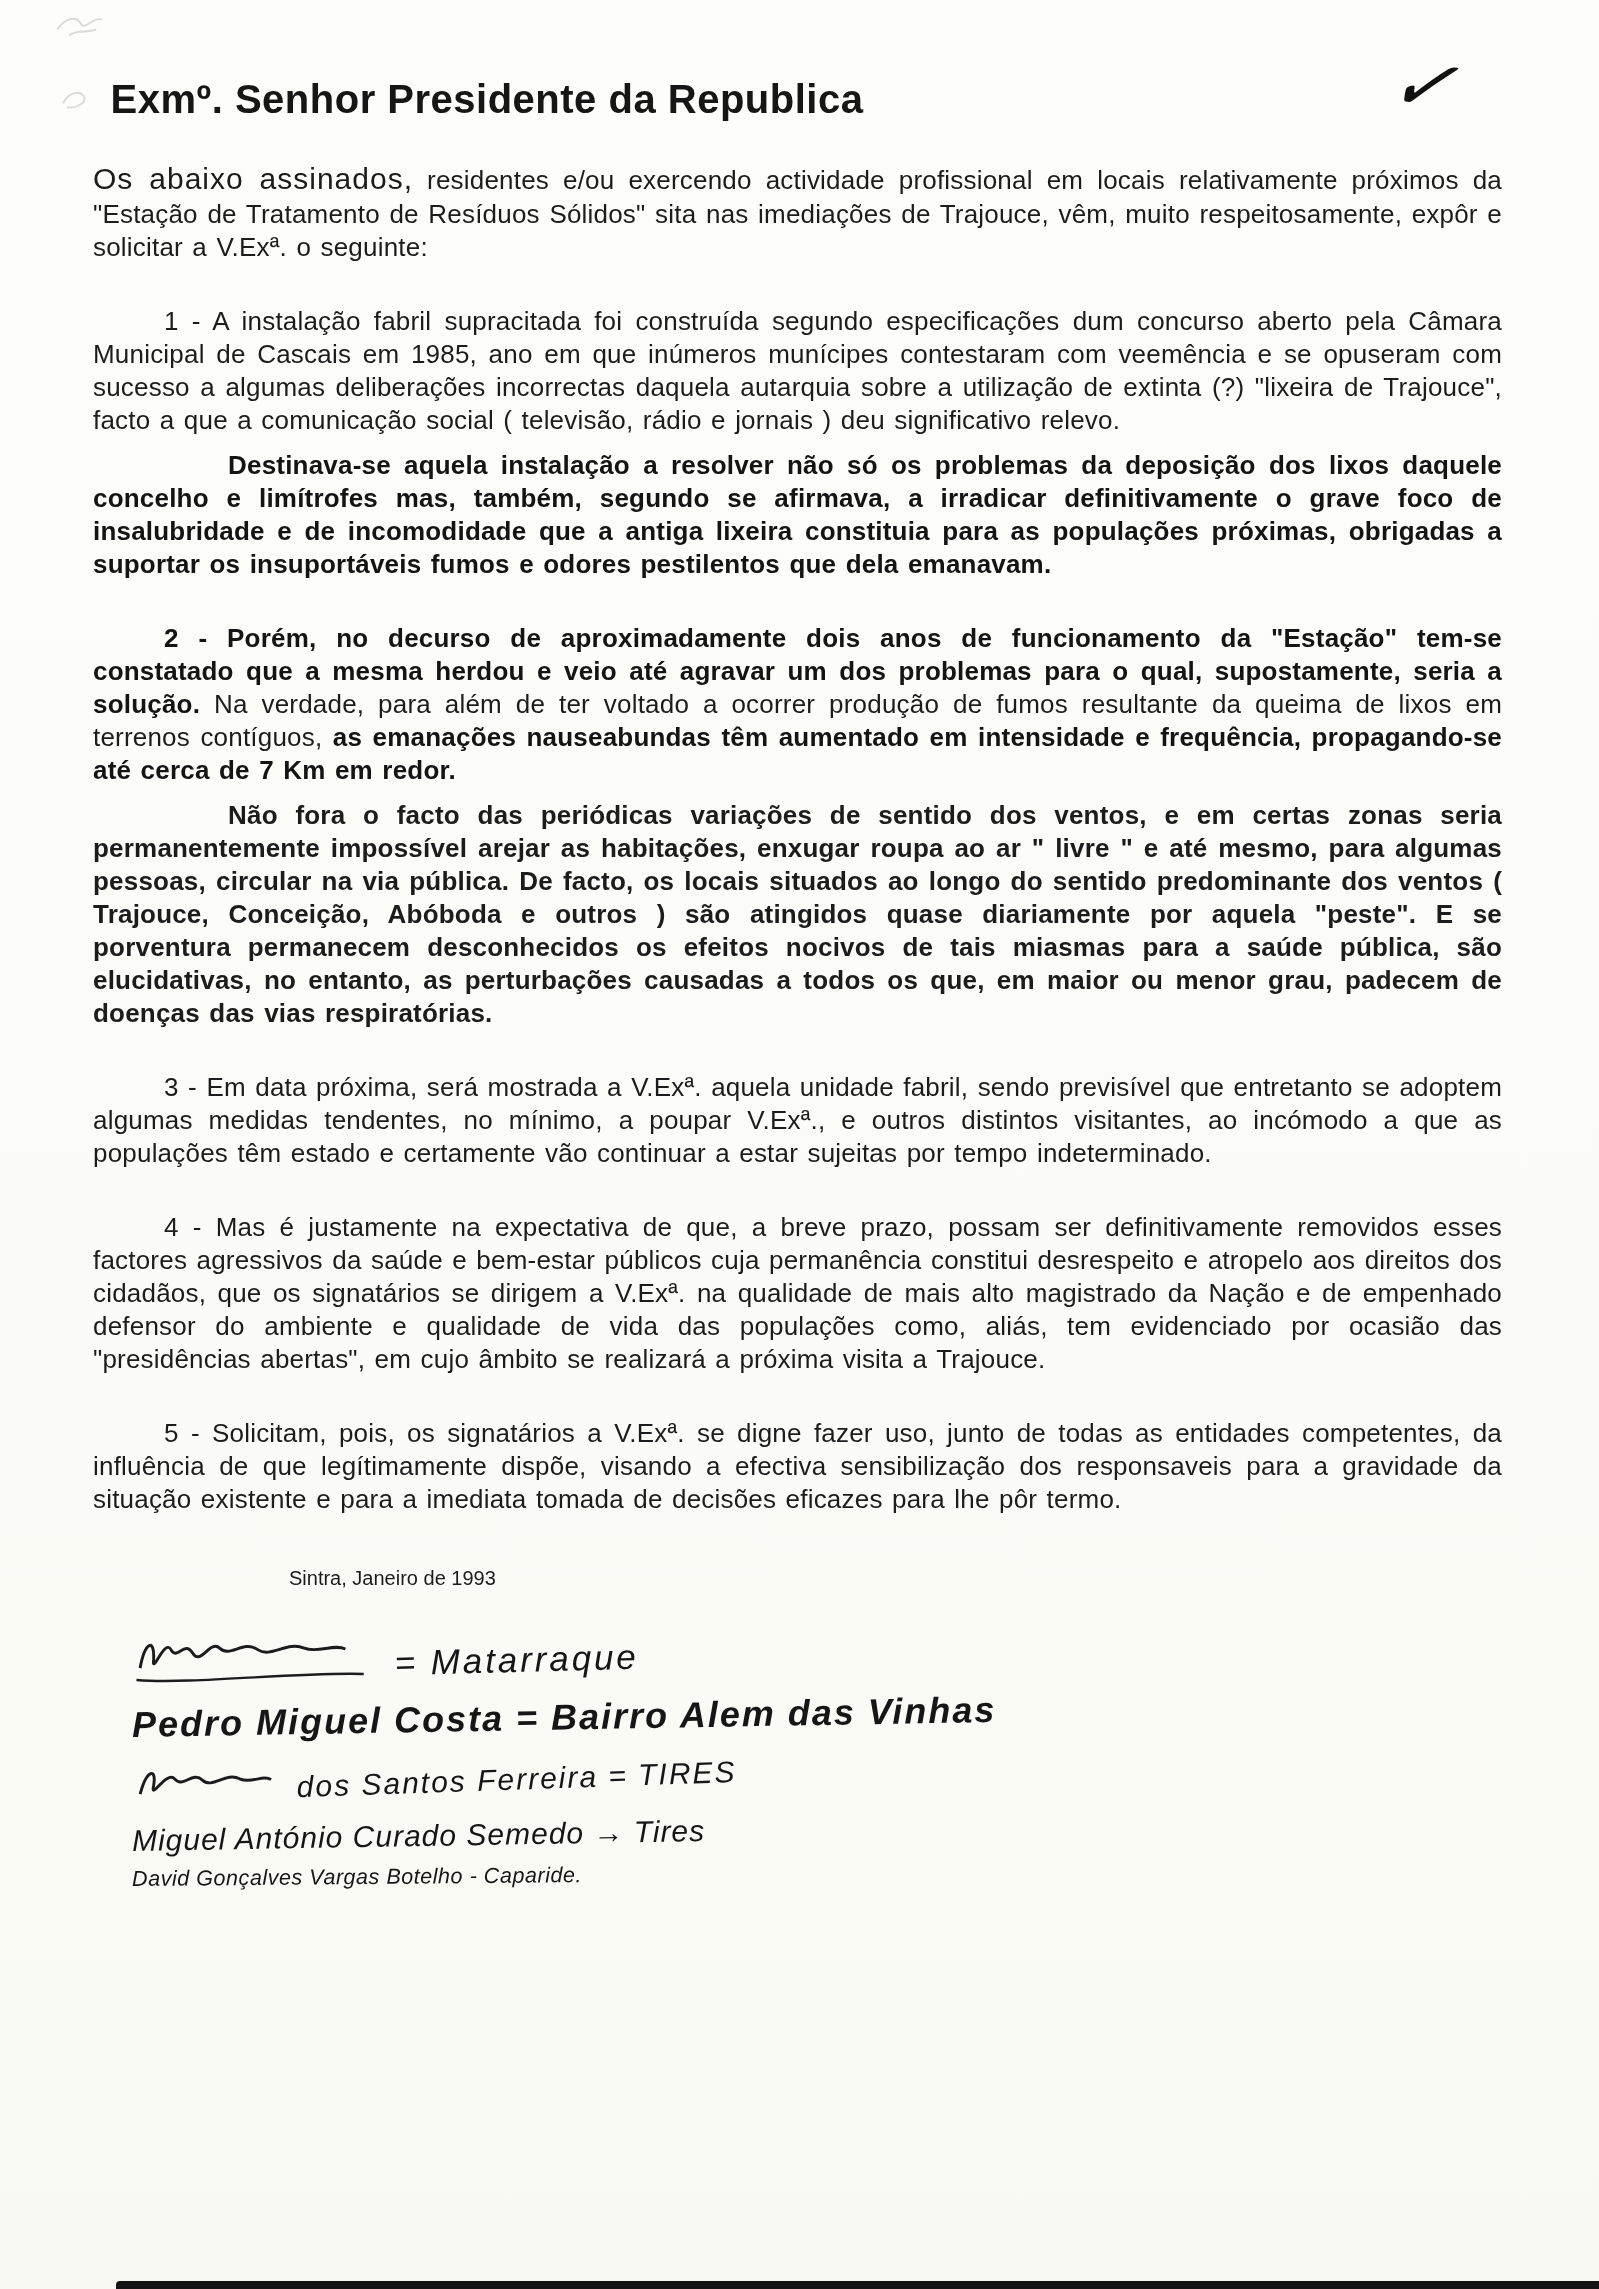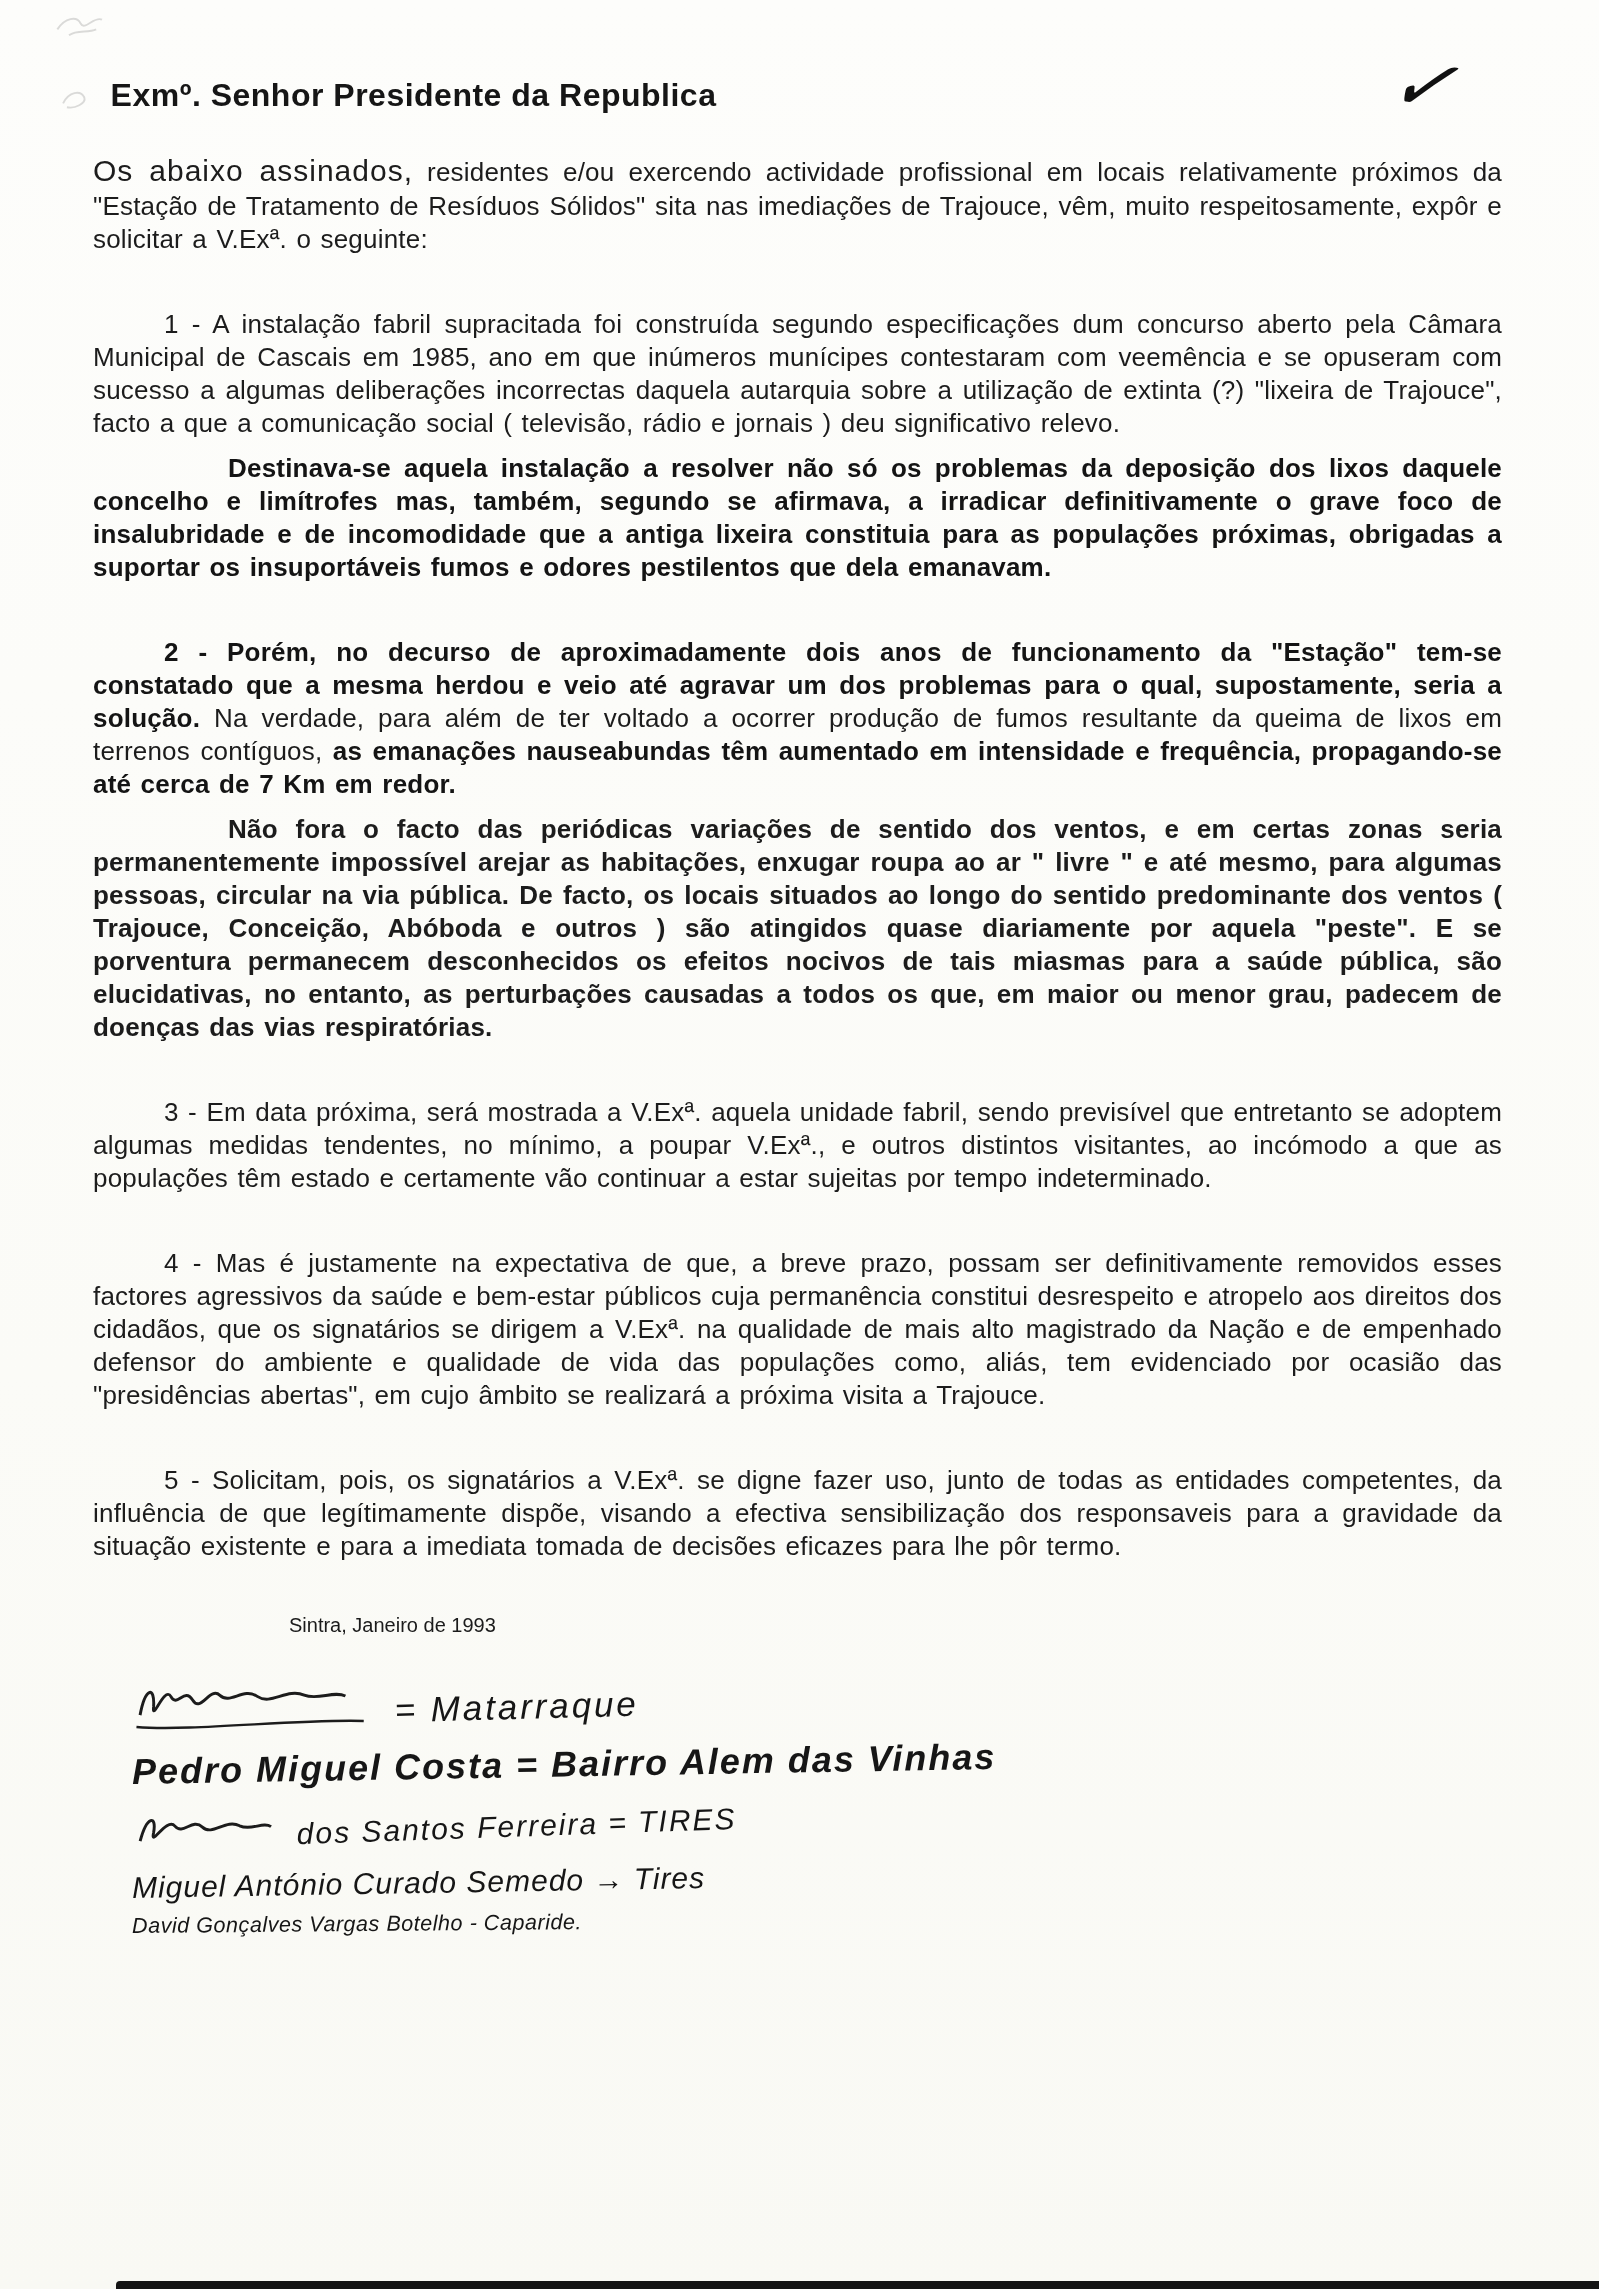--- a/index.html
+++ b/index.html
@@ -8,42 +8,42 @@
     width:1600px;height:2290px;
     margin:0 auto;
     background:linear-gradient(180deg,#fdfdfb 0%,#fbfbf7 60%,#f9f9f4 100%);
     overflow:hidden;
     font-family:"Liberation Sans",sans-serif;
     color:#1e1e1e;
     box-sizing:border-box;
   }
   .content{padding:63px 98px 0 93px;}
   .salutation{
-    font-size:32px;font-weight:700;letter-spacing:0.5px;
+    font-size:40px;font-weight:700;letter-spacing:0.5px;
     margin:13.7px 0 0 17.6px;color:#161616;
   }
   .checkmark{
     position:absolute;top:47px;right:145px;
     font-size:76px;color:#111;
     transform:rotate(8deg) skewX(-6deg);
     font-style:italic;line-height:1;
   }
   .greeting{font-size:29px;margin:63px 0 0 5.9px;color:#1a1a1a;}
   .para{
     font-size:26px;line-height:1.27;
     text-align:justify;
     margin:0 0 11.8px 0;
     word-spacing:2px;letter-spacing:0.2px;
     color:#1c1c1c;
   }
   .intro{margin-top:38px;}
   .intro .lead{font-size:30px;letter-spacing:1px;}
   .indent1{text-indent:71px;}
   .indent2{text-indent:135px;font-weight:bold;}
-  .gap{margin-top:52px;}
+  .gap{margin-top:41px;}
   .bold{font-weight:700;color:#141414;}
   .dateline{
     font-size:20px;margin:51px 0 0 196px;color:#1b1b1b;
   }
   .signatures{margin:39px 0 0 39px;}
   .sig{
     font-style:italic;color:#161616;
     white-space:nowrap;
     transform-origin:left center;
     display:flex;align-items:flex-end;gap:17.6px;

